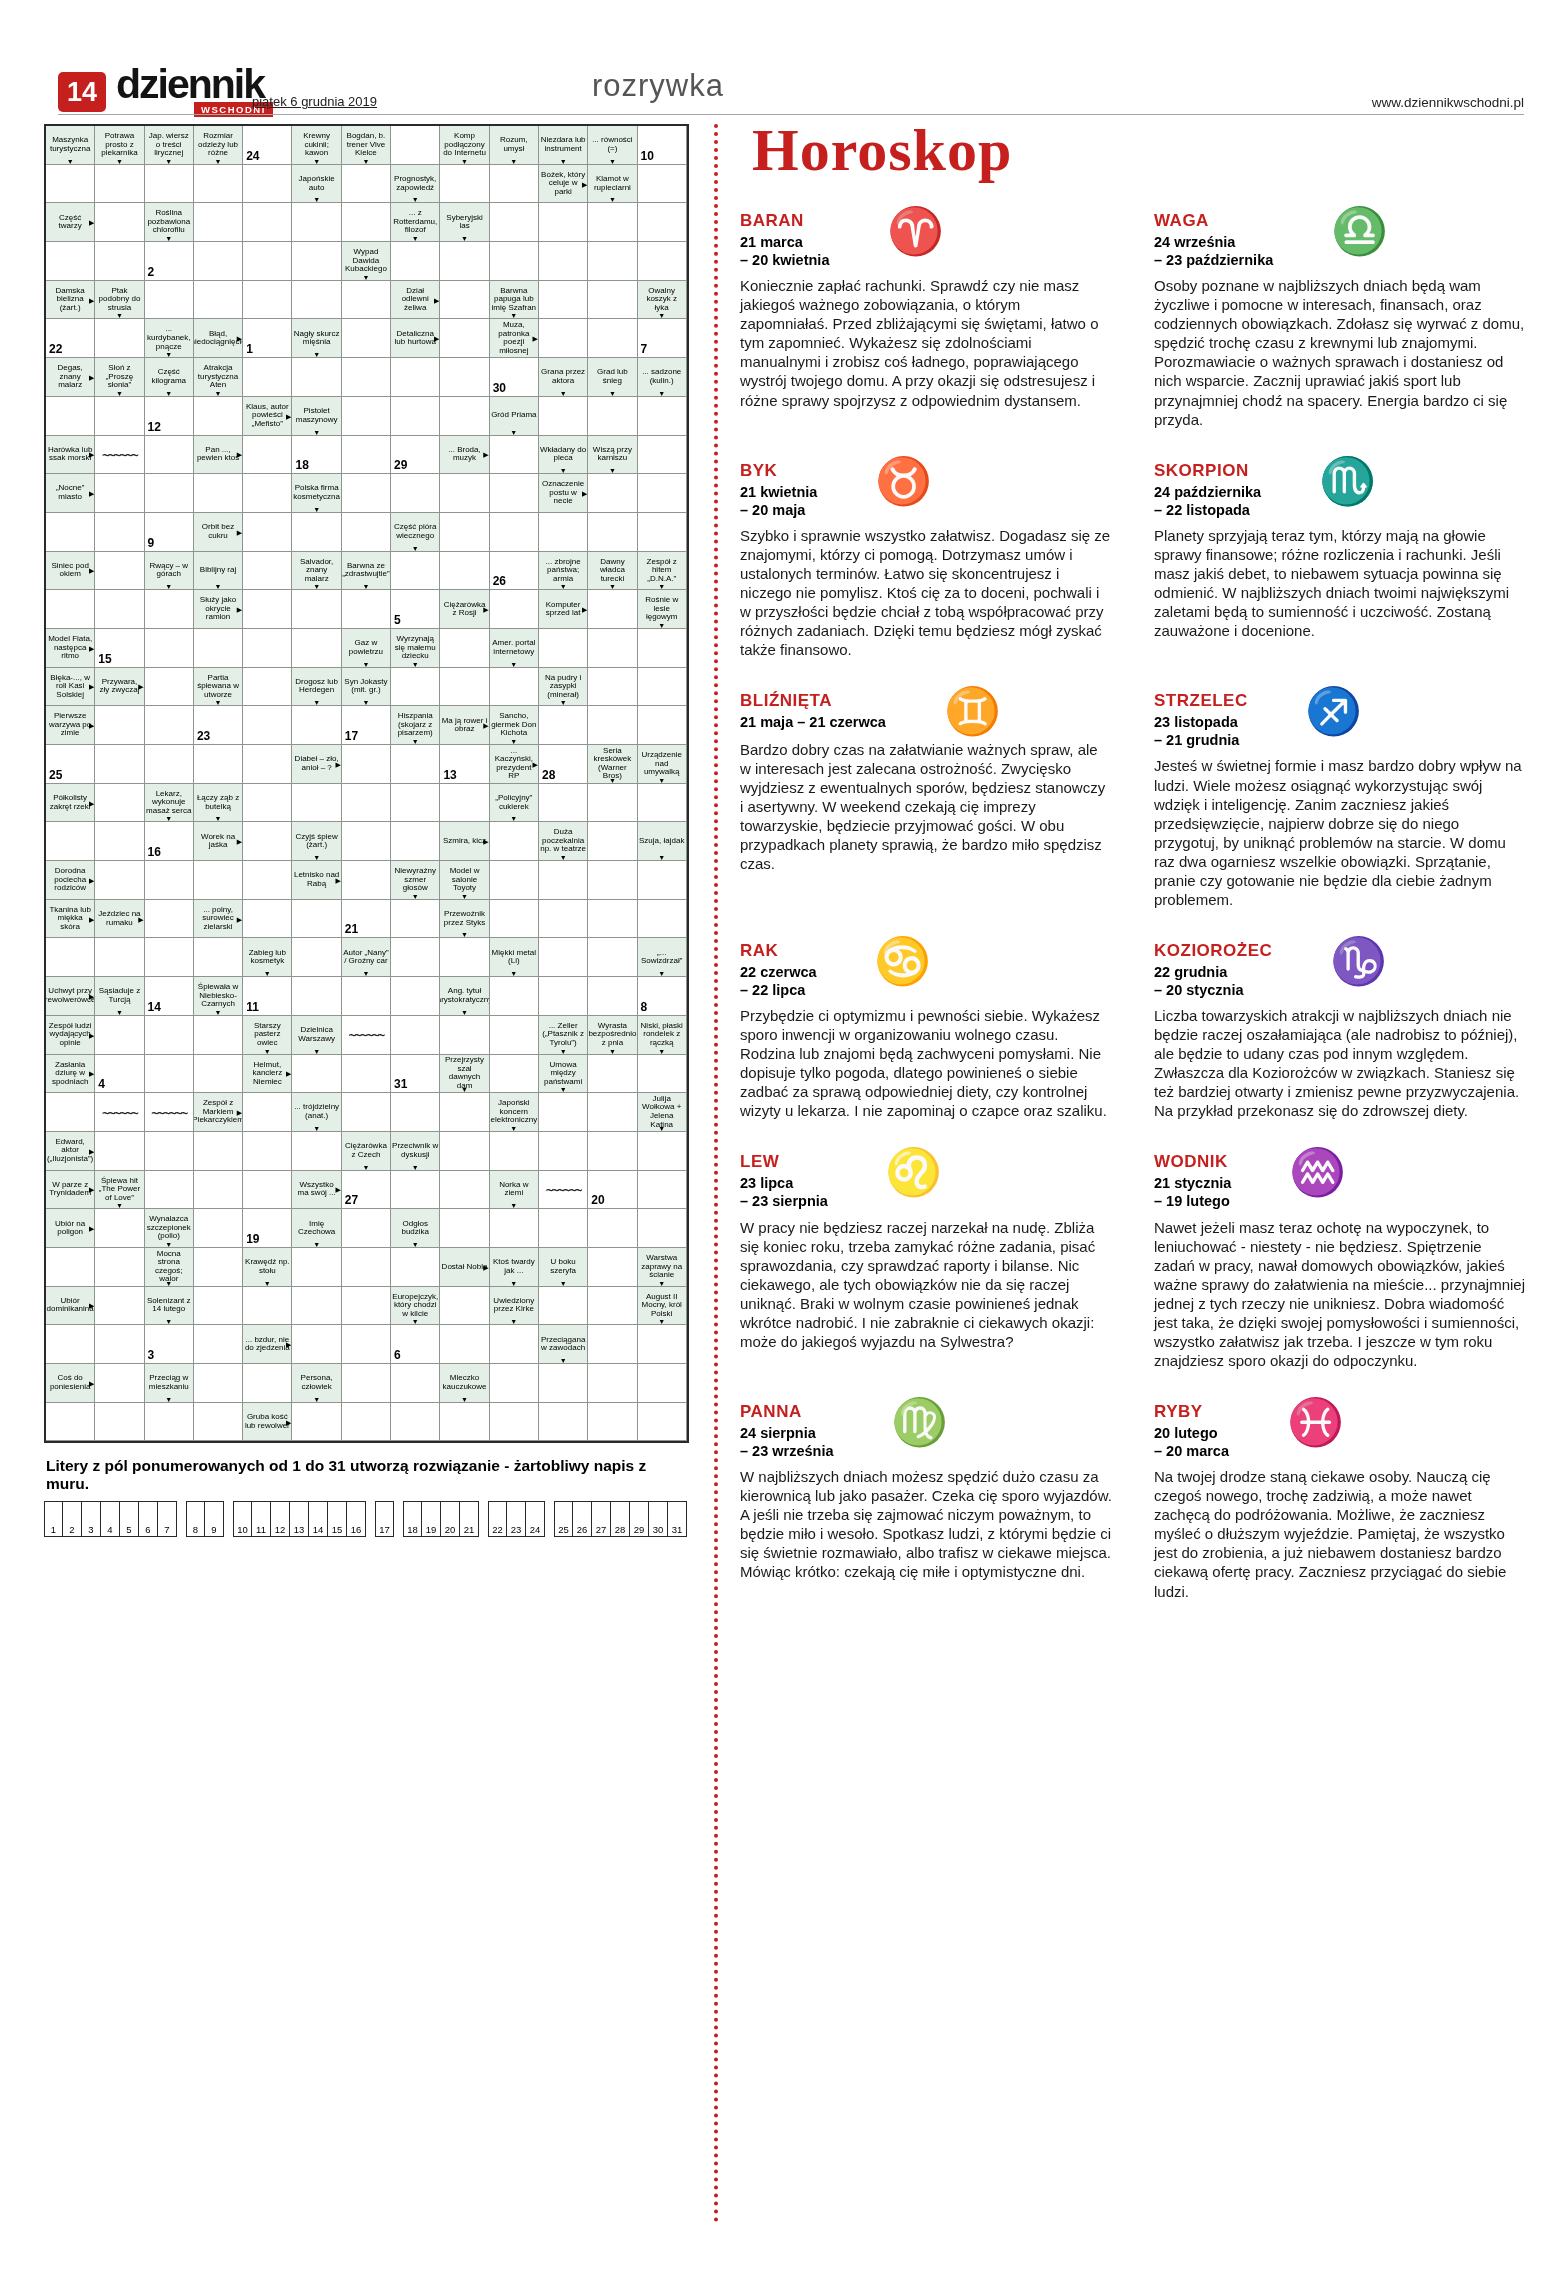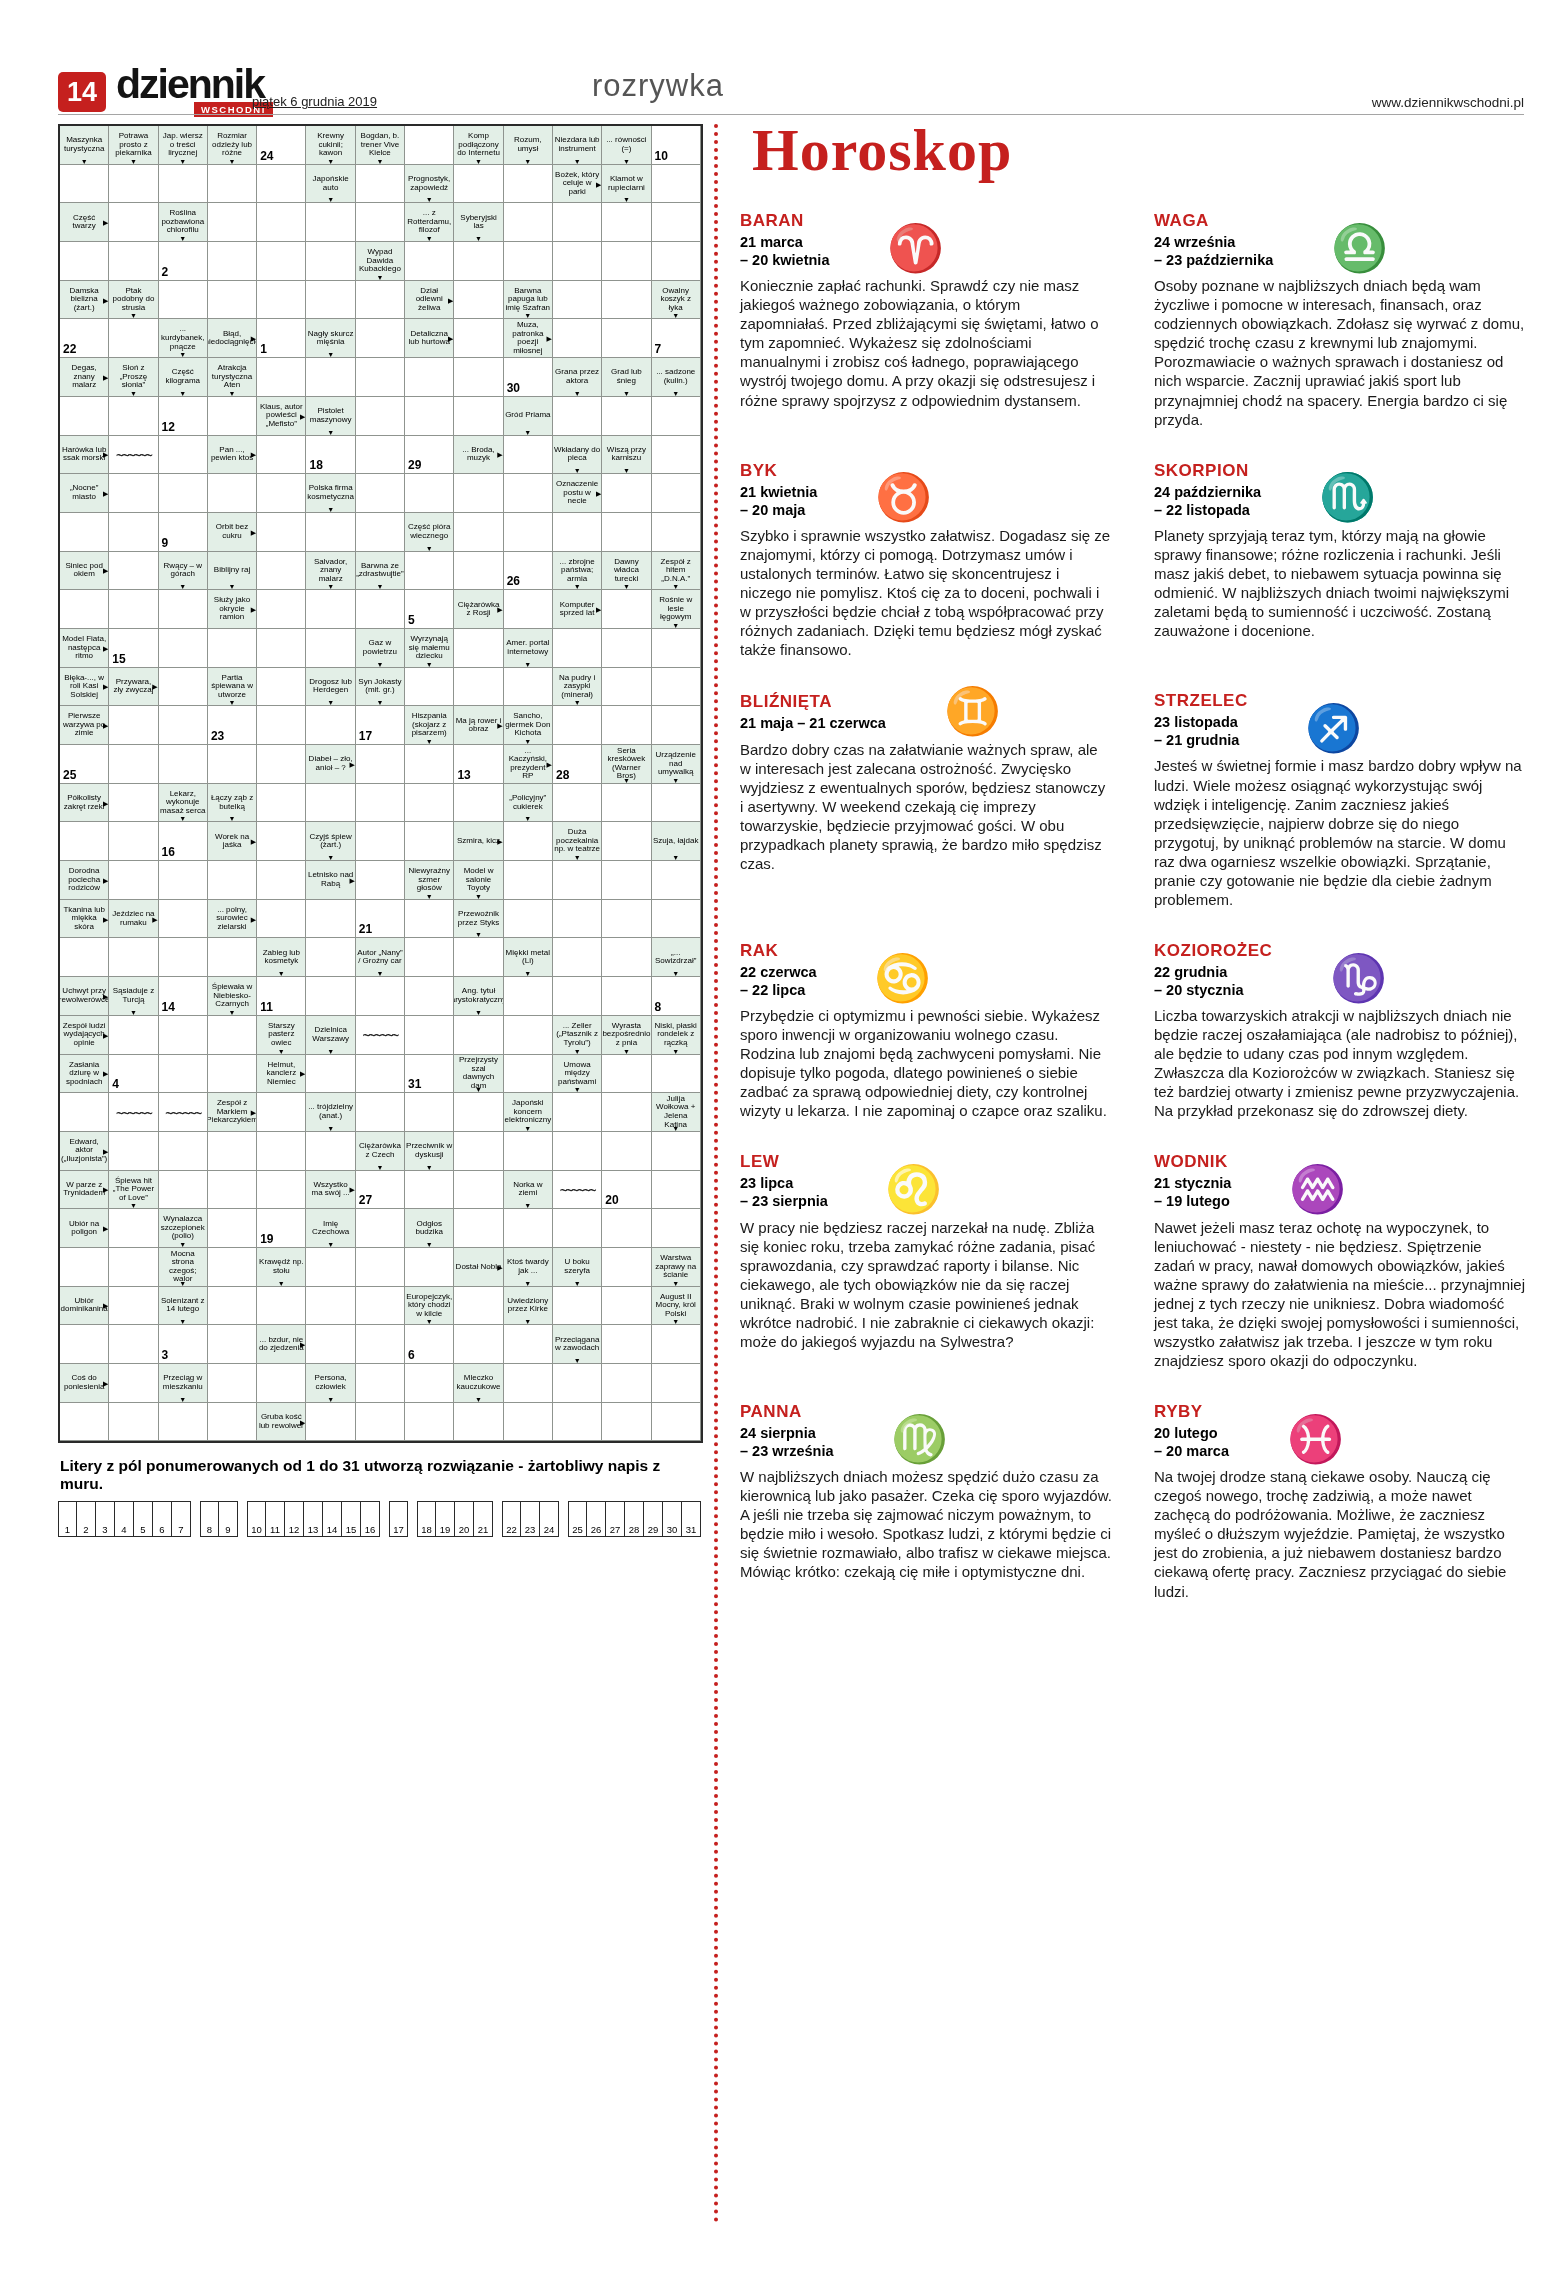--- a/index.html
+++ b/index.html
@@ -9,21 +9,21 @@
          font-size:27px;font-weight:bold;display:flex;align-items:center;justify-content:center;border-radius:5px;}
   .logo{position:absolute;left:116px;top:64px;width:200px;}
   .logo-main{font-size:41px;font-weight:bold;letter-spacing:-2px;color:#141414;line-height:1;}
   .logo-sub{position:absolute;left:78px;top:38px;background:#c5201e;color:#fff;font-size:9.5px;font-weight:bold;
             letter-spacing:1.5px;padding:2px 7px;}
   .date{position:absolute;left:252px;top:94px;font-size:13px;color:#222;text-decoration:underline;}
   .section{position:absolute;left:548px;top:68px;width:220px;text-align:center;font-size:31px;color:#555;letter-spacing:1px;}
   .url{position:absolute;right:34px;top:95px;font-size:13.5px;color:#222;}
   .rule{position:absolute;left:58px;right:34px;top:114px;border-top:1px solid #a5a5a5;}
   
-  .crossword{position:absolute;left:58px;top:124px;width:646px;}
+  .crossword{position:absolute;left:44px;top:124px;width:646px;}
   .grid{display:grid;grid-template-columns:repeat(13,49.3px);grid-auto-rows:38.7px;border:2px solid #2a2a2a;background:#fff;width:641px;box-sizing:content-box;}
   .cell{border-right:1px solid #8f948f;border-bottom:1px solid #8f948f;position:relative;box-sizing:border-box;background:#fff;}
   .cell.clue{background:#e3efe7;display:flex;align-items:center;justify-content:center;text-align:center;padding:1px;overflow:hidden;}
   .ct{font-size:8px;line-height:1.07;color:#000;}
   .cnum{position:absolute;left:3px;bottom:1px;font-size:12px;font-weight:bold;color:#000;}
   .arr{position:absolute;font-size:7px;color:#000;z-index:2;line-height:1;}
   .arr-d{bottom:-1px;left:50%;transform:translateX(-50%);}
   .arr-r{right:0px;top:50%;transform:translateY(-50%);}
   .zzl{position:absolute;inset:0;display:flex;align-items:center;justify-content:center;
        font-family:"DejaVu Sans Mono",monospace;font-weight:bold;font-size:13px;letter-spacing:-2px;color:#222;overflow:hidden;}
@@ -31,21 +31,21 @@
   .strip{display:flex;gap:9px;margin-top:8px;}
   .agroup{display:flex;}
   .abox{width:19px;height:36px;border:1px solid #2a2a2a;border-left:none;position:relative;box-sizing:border-box;}
   .agroup .abox:first-child{border-left:1px solid #2a2a2a;}
   .abox span{position:absolute;bottom:1px;left:0;width:100%;text-align:center;font-size:9.5px;color:#000;}
   
   .vdots{position:absolute;left:714px;top:124px;height:2100px;width:0;border-left:4px dotted #c5201e;}
   .horo{position:absolute;left:740px;top:116px;width:786px;}
   .horo h1{font-family:"Liberation Serif",serif;font-size:60px;font-weight:bold;color:#c5201e;margin:0 0 26px 12px;letter-spacing:1px;}
   .signs{display:grid;grid-template-columns:1fr 1fr;column-gap:42px;row-gap:32px;align-items:start;}
-  .sign-head{display:flex;align-items:flex-end;margin-bottom:7px;}
+  .sign-head{display:flex;align-items:flex-start;margin-bottom:7px;}
   .sign-name{color:#c5201e;font-weight:bold;font-size:17px;letter-spacing:.5px;}
   .sign-dates{font-weight:bold;font-size:14.5px;line-height:1.25;white-space:pre-line;color:#000;margin-top:2px;}
   .sign-icon{font-size:46px;color:#c5201e;line-height:.9;margin-left:58px;}
   .sign-text{font-size:15px;line-height:1.27;color:#1a1a1a;}
 </style>
 </head>
 <body>
 
 <div class="page">
 

